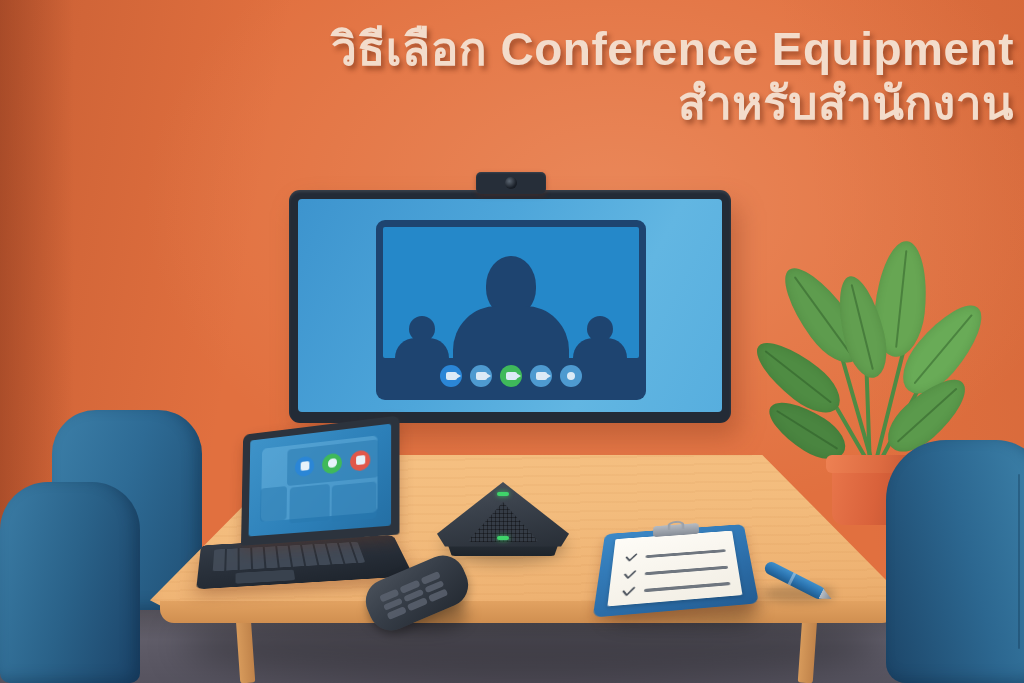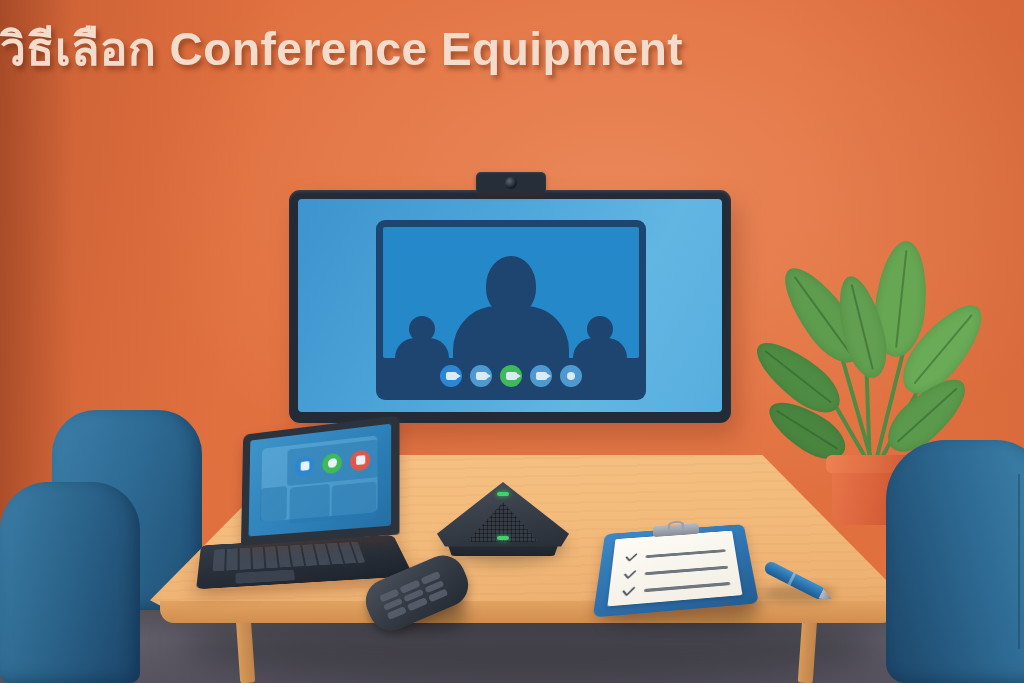--- a/index.html
+++ b/index.html
@@ -33,21 +33,21 @@
     position: absolute; left: 0; top: 600px; width: 1024px; height: 83px;
     background: linear-gradient(180deg, #6E6A75 0%, #5E5B67 55%, #56535F 100%);
   }
   .floor-shade {
     position: absolute; left: 0; top: 600px; width: 1024px; height: 40px;
     background: linear-gradient(180deg, rgba(0,0,0,.30), rgba(0,0,0,0));
   }
 
   
   .title-wrap {
-    position: absolute; left: 0; top: 22px; width: 1014px; text-align: left;
+    position: absolute; left: 0; top: 22px; width: 1014px; text-align: right;
     z-index: 40; pointer-events: none;
   }
   .title-line {
     color: #F3DCCB; font-weight: 700; letter-spacing: .5px;
     text-shadow: 3px 4px 5px rgba(90,30,12,.45);
     line-height: 1.18;
   }
   .title-line.l1 { font-size: 46px; }
   .title-line.l2 { font-size: 46px; }
 
@@ -379,20 +379,21 @@
 
   <div class="wall">
     <div class="wall-tex"></div>
     <div class="wall-corner"></div>
   </div>
   <div class="floor"></div>
   <div class="floor-shade"></div>
 
   <div class="title-wrap">
     <div class="title-line l1">วิธีเลือก Conference Equipment</div>
+    <div class="title-line l2">สำหรับสำนักงาน</div>
   </div>
 
   <div id="plant">
     <div class="stem" style="left:96px;bottom:56px;height:118px;transform:rotate(-2deg);"></div>
     <div class="stem" style="left:100px;bottom:56px;height:136px;transform:rotate(-16deg);"></div>
     <div class="stem" style="left:100px;bottom:56px;height:132px;transform:rotate(14deg);"></div>
     <div class="stem" style="left:98px;bottom:56px;height:108px;transform:rotate(-30deg);"></div>
     <div class="stem" style="left:102px;bottom:56px;height:106px;transform:rotate(28deg);"></div>
 
     <div class="leaf" style="left:104px;top:6px;width:50px;height:116px;transform:rotate(6deg);background:#67A653;"></div>

